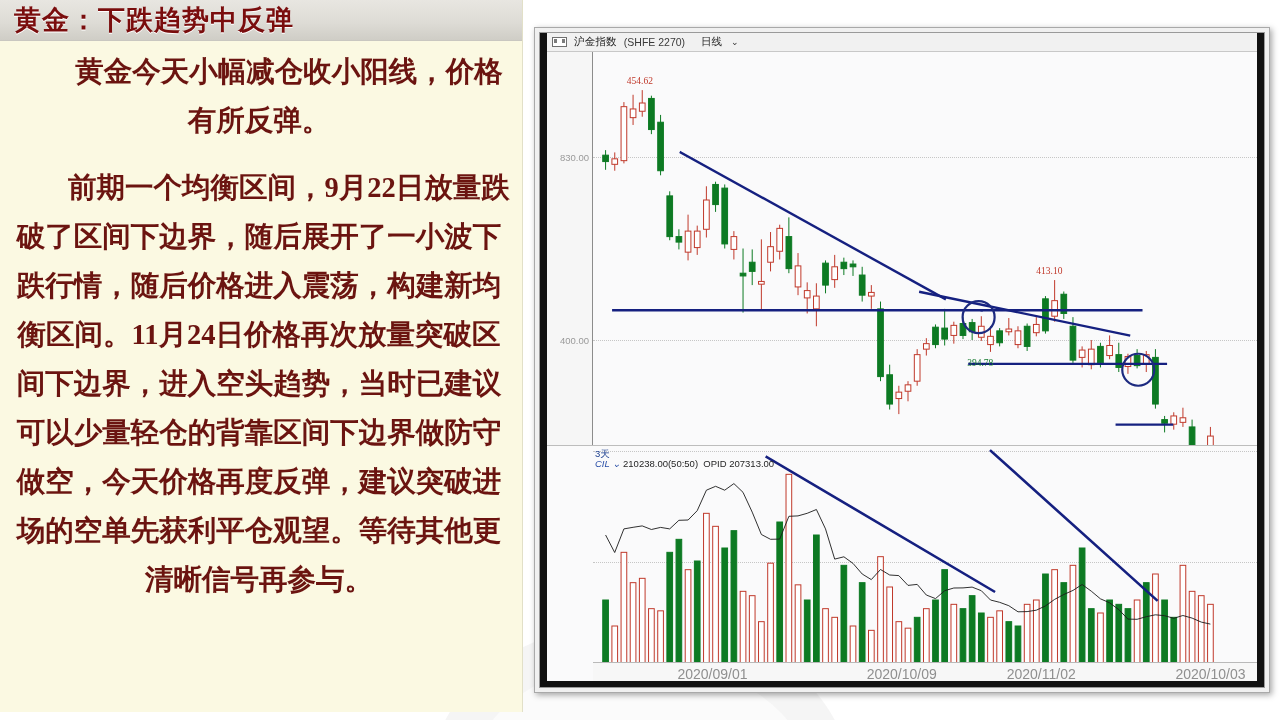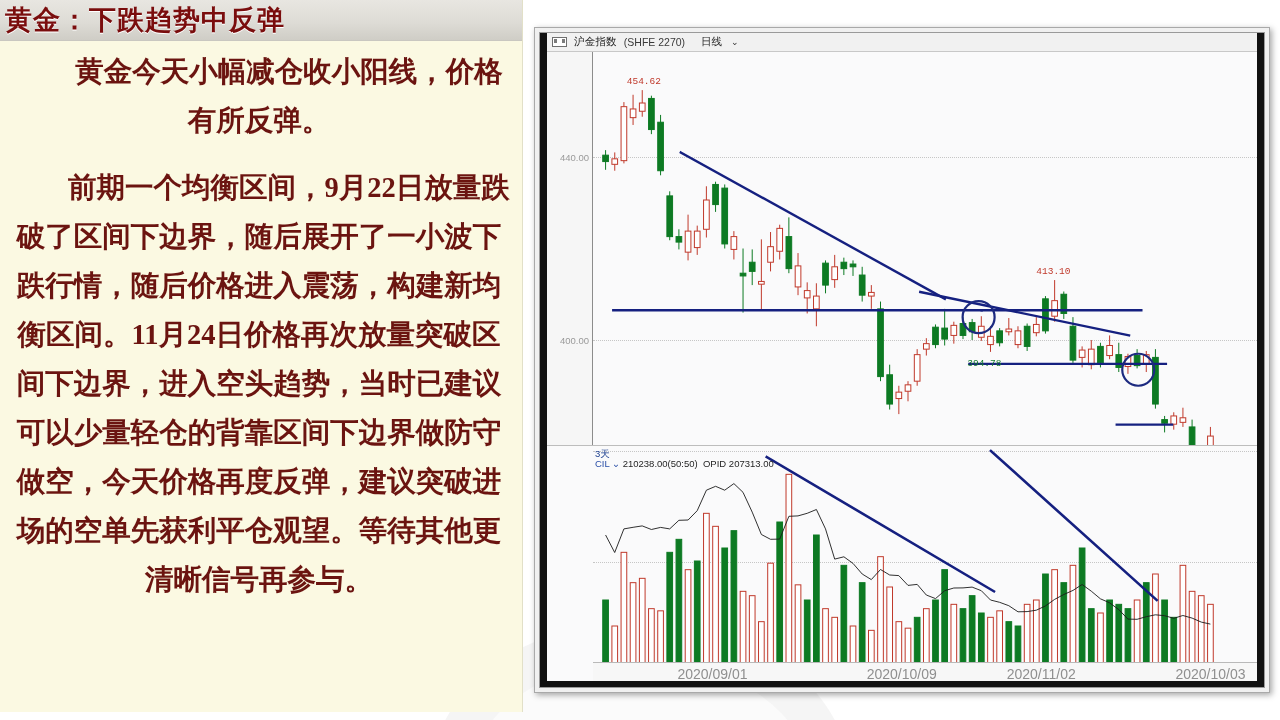--- a/index.html
+++ b/index.html
@@ -29,21 +29,21 @@
     background:#fbf9e2;
     box-sizing:border-box;
     border-right:1px solid #e2e0c8;
   }
   .commentary-title{
     height:40px;line-height:40px;
     background:linear-gradient(to bottom,#e8e6e1 0%,#dedcd6 55%,#cfcdc6 100%);
     color:#7a0d0d;
     font-weight:bold;
     font-size:27px;
-    padding-left:5px;
+    padding-left:14px;
     letter-spacing:1px;
     white-space:nowrap;
     border-bottom:1px solid #c9c7c0;
     text-shadow:0 1px 0 #fff;
   }
   .commentary-body{
     padding:6px 10px 0 6px;
     color:#6b1410;
     font-size:28.5px;
     line-height:49px;
@@ -115,36 +115,36 @@
   }
   .plot{
     position:absolute;left:46px;right:0;top:0;bottom:0;
   }
   .gridline{
     position:absolute;left:0;right:0;height:0;
     border-top:1px dotted #c6c6c6;
   }
   .ann{
     position:absolute;
-    font-family:Liberation Mono, monospace;
+    font-family:Liberation Serif, serif;
     font-size:9.5px;white-space:nowrap;
   }
   .ann-red{color:#c0392b;}
   .ann-green{color:#157a2f;}
   .vol-header{
     position:absolute;left:48px;top:1px;
     font-family:"Liberation Sans",sans-serif;font-size:9.5px;
     color:#1c3f8f;white-space:nowrap;z-index:5;
   }
   .vol-header2{
     position:absolute;left:48px;top:11px;
     font-family:"Liberation Sans",sans-serif;font-size:9.5px;
     color:#1f1f1f;white-space:nowrap;z-index:5;
   }
-  .vol-header2 .cil{color:#2a4fa8;}
+  .vol-header2 .cil{color:#2a4fa8;font-style:italic;}
   .xaxis{
     position:absolute;left:46px;right:0;bottom:0;height:18px;
     border-top:1px solid #b9b9b9;background:#f7f7f7;
   }
   .xlab{
     position:absolute;top:3px;
     font-family:"Liberation Sans",sans-serif;font-size:14px;color:#8f8f8f;
     transform:translateX(-50%);white-space:nowrap;
   }
 </style>
@@ -174,21 +174,21 @@
     <div class="chart-toolbar">
       <span class="tb-icon"></span>
       <span class="tb-sym">沪金指数</span>
       <span class="tb-code">(SHFE 2270)</span>
       <span class="tb-period">日线</span>
       <span class="tb-caret">⌄</span>
     </div>
 
     <div class="price-panel">
       <div class="axis-band">
-        <div class="axis-label" style="top:100px">440.00</div>
+        <div class="axis-label" style="top:100px">830.00</div>
         <div class="axis-label" style="top:283px">400.00</div>
       </div>
 
       <div class="plot" id="price-plot">
         <div class="gridline" style="top:105px"></div>
         <div class="gridline" style="top:288px"></div>
         <svg id="price-svg" width="100%" height="100%" style="position:absolute;left:0;top:0;overflow:visible">
             <line x1="12.58" y1="98.14" x2="12.58" y2="117.81" stroke="#0d7a23" stroke-width="1"></line>
             <rect x="9.74" y="103.17" width="5.68" height="6.40" fill="#0d7a23" stroke="#0d7a23" stroke-width="1"></rect>
             <line x1="21.75" y1="100.42" x2="21.75" y2="118.72" stroke="#c0392b" stroke-width="1"></line>

